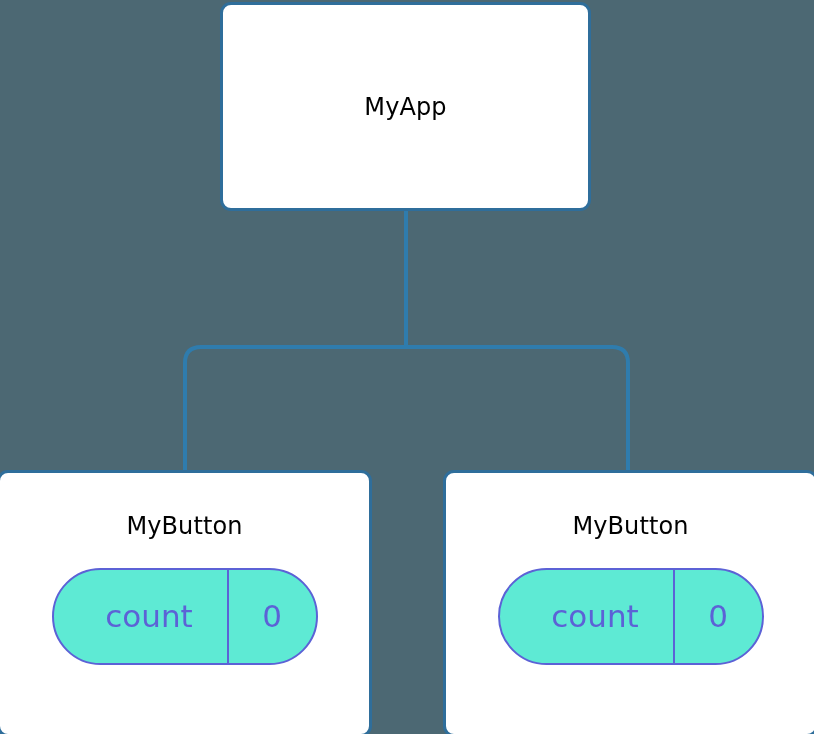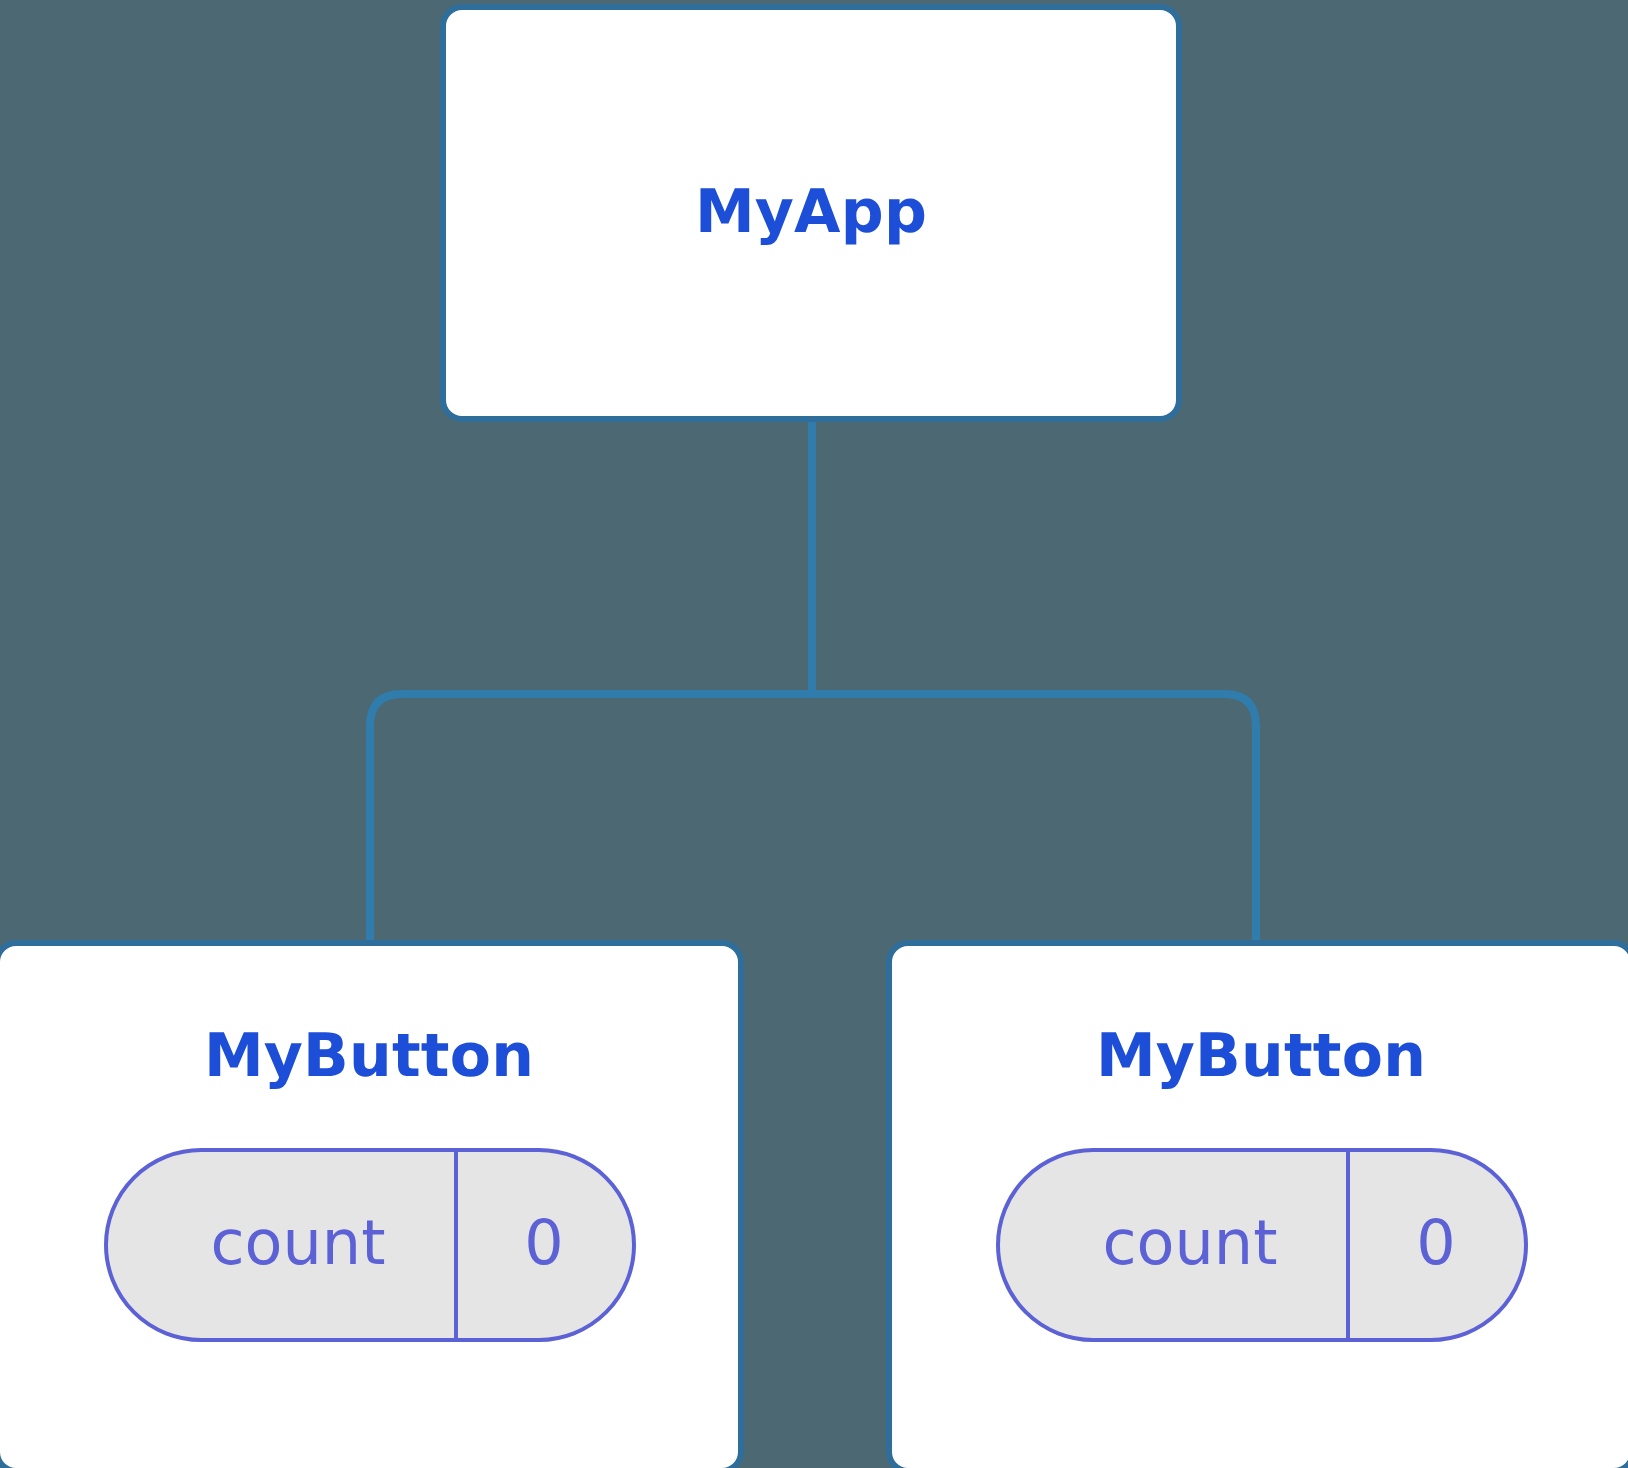--- a/index.html
+++ b/index.html
@@ -59,40 +59,40 @@
 
   .node-leaf-right {
     left: 443px;
     top: 470px;
     width: 375px;
     height: 267px;
     padding-top: 41px;
   }
 
   .node-title {
-    color: #1d4ed8;
-    font-size: 30px;
+    color: #000000;
+    font-size: 24px;
     line-height: 1;
     letter-spacing: 0.1px;
     white-space: nowrap;
-    font-weight: 700;
+    font-weight: 400;
   }
 
   
   .pill {
     position: relative;
     margin-top: 30px;
     width: 266px;
     height: 97px;
     box-sizing: border-box;
     border: 2px solid #5c62d6;
     border-radius: 49px;
     display: flex;
     align-items: stretch;
-    background: #e5e5e5;
+    background: #5eead4;
     overflow: hidden;
   }
 
   .pill-key,
   .pill-val {
     display: flex;
     align-items: center;
     justify-content: center;
     color: #5c62d6;
     font-size: 31px;

